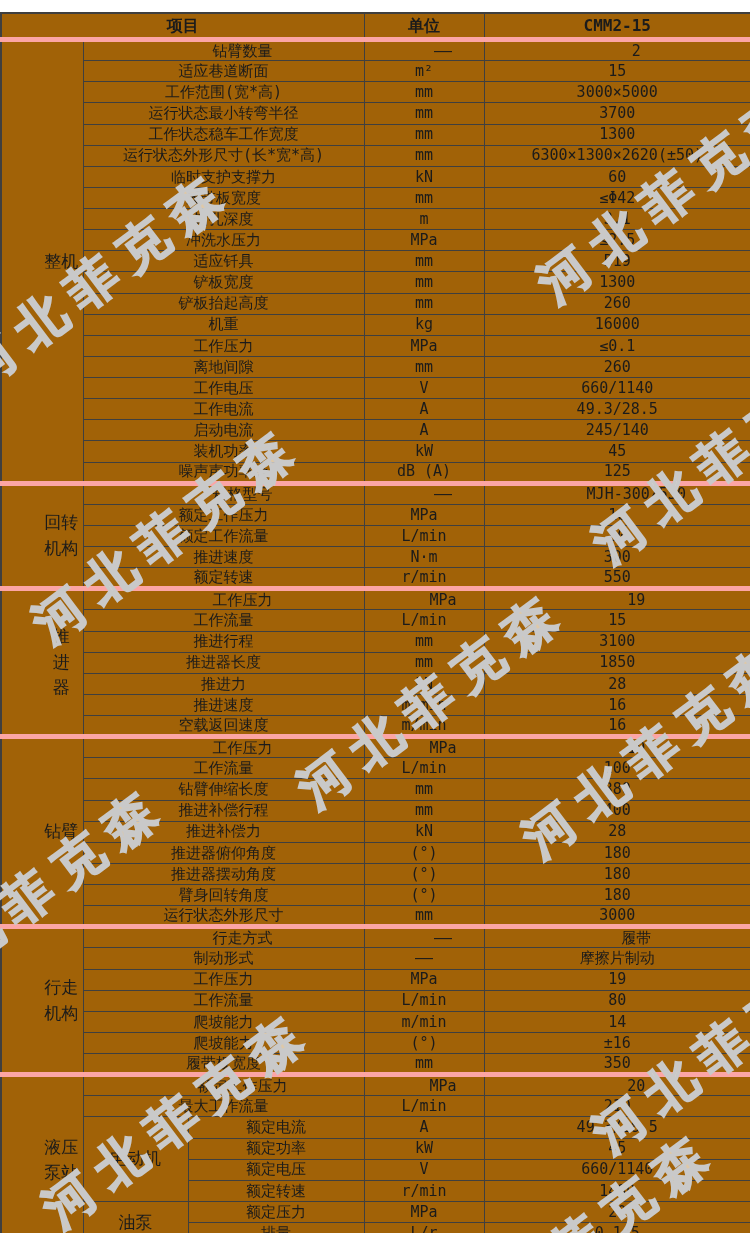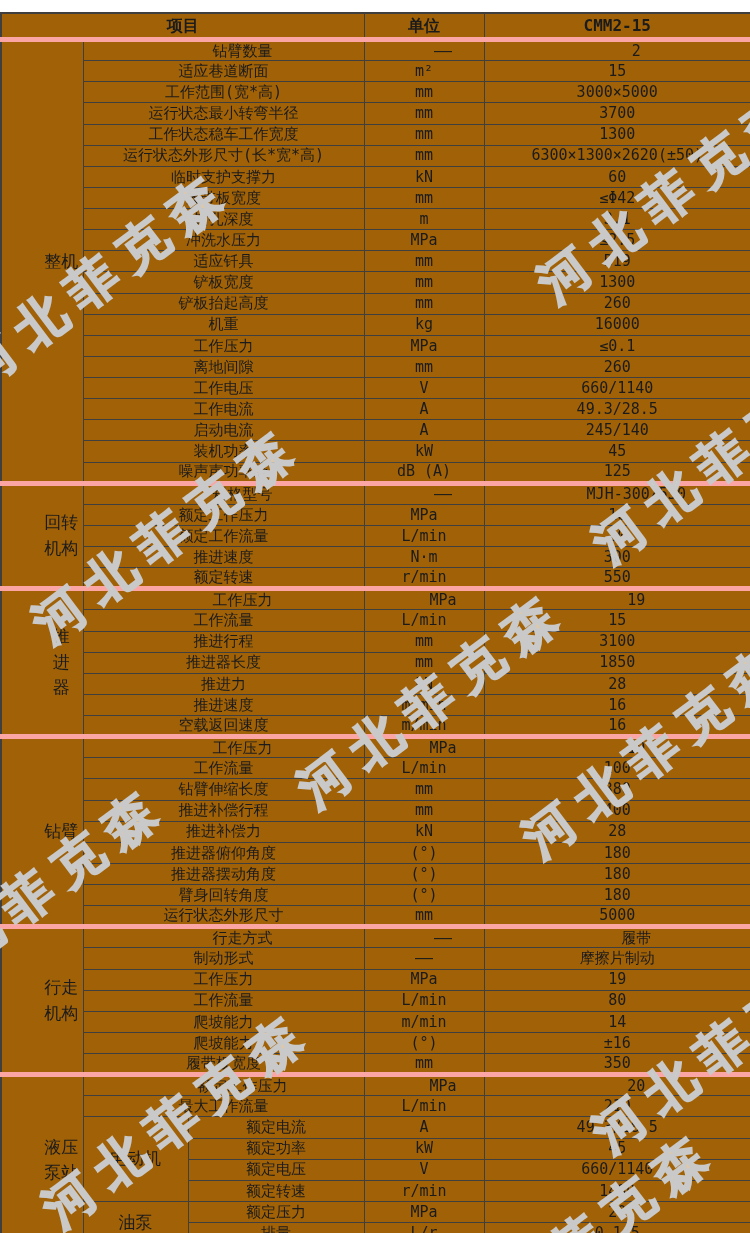--- a/index.html
+++ b/index.html
@@ -275,21 +275,21 @@
           <td>180</td>
         </tr>
         <tr>
           <td colspan="2">臂身回转角度</td>
           <td>(°)</td>
           <td>180</td>
         </tr>
         <tr>
           <td colspan="2">运行状态外形尺寸</td>
           <td>mm</td>
-          <td>5000</td>
+          <td>3000</td>
         </tr>
         <tr class="group-start">
           <td rowspan="7" class="group-cell">行走
 机构</td>
           <td colspan="2">行走方式</td>
           <td>——</td>
           <td>履带</td>
         </tr>
         <tr>
           <td colspan="2">制动形式</td>

